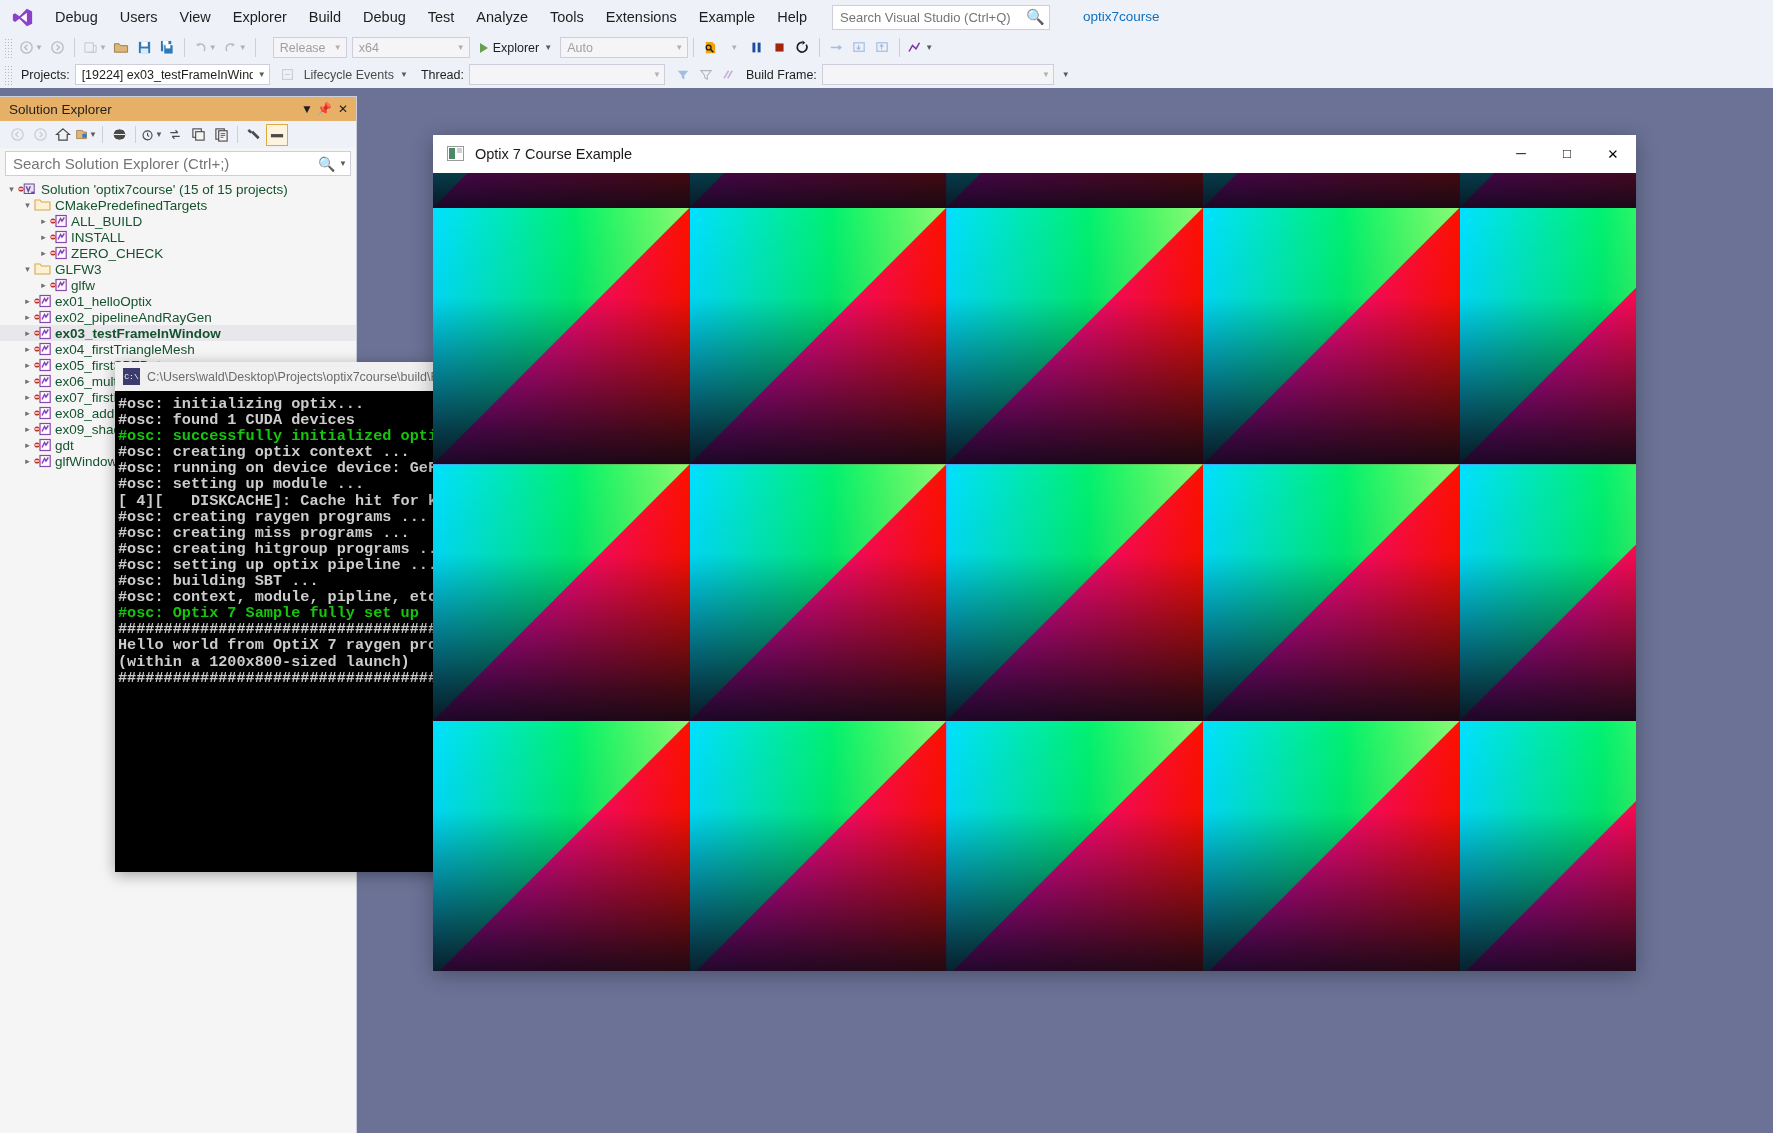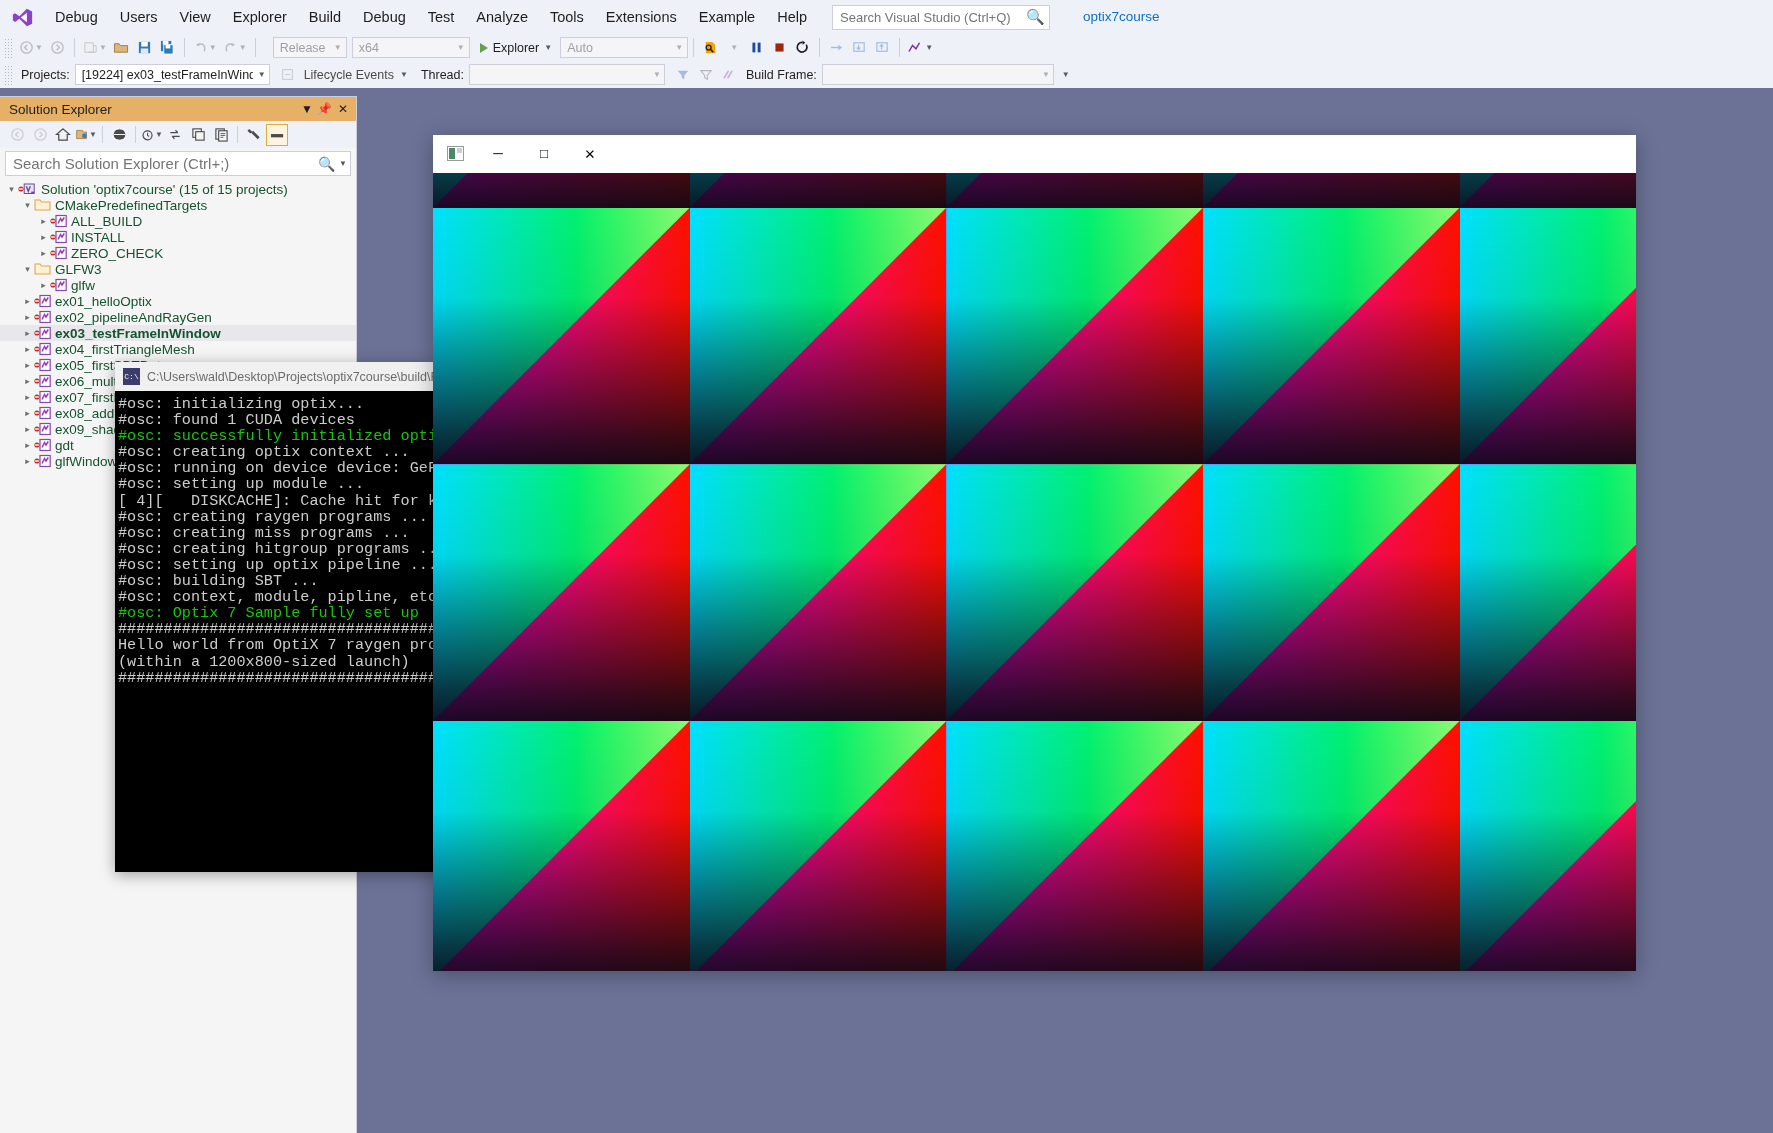--- a/index.html
+++ b/index.html
@@ -133,21 +133,21 @@
   #console-title .cicon {
     width: 17px; height: 17px; background: #3b3b6e; margin-right: 7px;
     color: #fff; font-size: 8px; display:flex;align-items:center;justify-content:center;
     font-family:"Liberation Mono", monospace; flex:none;
   }
   #console-body {
     font-family: "Liberation Mono", monospace; font-size: 15.2px;
     line-height: 16.1px; padding: 5px 0 0 3px; color: #cfcfcf; white-space: pre;
     overflow: hidden;
   }
-  #console-body .l { height: 16.1px; }
+  #console-body .l { height: 16.1px; font-weight: bold; }
   .c-green { color: #16c60c; }
   .c-white { color: #cccccc; }
 
   
   #optix-win {
     position: absolute; left: 433px; top: 135px; width: 1203px; height: 836px;
     background: #fff; box-shadow: 0 4px 20px rgba(0,0,0,.3);
   }
   #optix-title {
     height: 38px; background: #ffffff; display: flex; align-items: center;
@@ -664,20 +664,21 @@
   <div id="console-title">
     <span class="cicon">C:\</span>
     <span>C:\Users\wald\Desktop\Projects\optix7course\build\Re</span>
   </div>
   <div id="console-body"><div class="l c-white">#osc: initializing optix...</div><div class="l c-white">#osc: found 1 CUDA devices</div><div class="l c-green">#osc: successfully initialized optix...</div><div class="l c-white">#osc: creating optix context ...</div><div class="l c-white">#osc: running on device device: GeForce</div><div class="l c-white">#osc: setting up module ...</div><div class="l c-white">[ 4][   DISKCACHE]: Cache hit for key: p</div><div class="l c-white">#osc: creating raygen programs ...</div><div class="l c-white">#osc: creating miss programs ...</div><div class="l c-white">#osc: creating hitgroup programs ...</div><div class="l c-white">#osc: setting up optix pipeline ...</div><div class="l c-white">#osc: building SBT ...</div><div class="l c-white">#osc: context, module, pipline, etc, all</div><div class="l c-green">#osc: Optix 7 Sample fully set up</div><div class="l c-white">########################################</div><div class="l c-white">Hello world from OptiX 7 raygen program!</div><div class="l c-white">(within a 1200x800-sized launch)</div><div class="l c-white">########################################</div></div>
 </div>
 
 <div id="optix-win">
   <div id="optix-title">
     <span class="oicon"></span>
+    <span class="otitle">Optix 7 Course Example</span>
     <span class="win-btn">─</span>
     <span class="win-btn">□</span>
     <span class="win-btn close">✕</span>
   </div>
   <div id="optix-canvas" style="display: block; position: absolute; background: rgb(10, 10, 20);">
       <div class="tile" style="position: absolute; left: 0px; top: -221.994px; width: 256.64px; height: 256.64px;">
         <div class="lower" style="background: linear-gradient(to right, rgb(255, 0, 255) 0%, rgb(255, 16, 0) 100%);">
           <div style="position: absolute; inset: 0px; background: linear-gradient(rgba(255, 255, 255, 0) 0%, rgba(0, 0, 0, 0) 60%, rgba(0, 0, 0, 0) 100%);"></div>
           <div style="position: absolute; inset: 0px; background: linear-gradient(rgb(0, 0, 0) 0%, rgba(0, 0, 0, 0) 55%); mix-blend-mode: normal; opacity: 0;"></div>
         </div>

